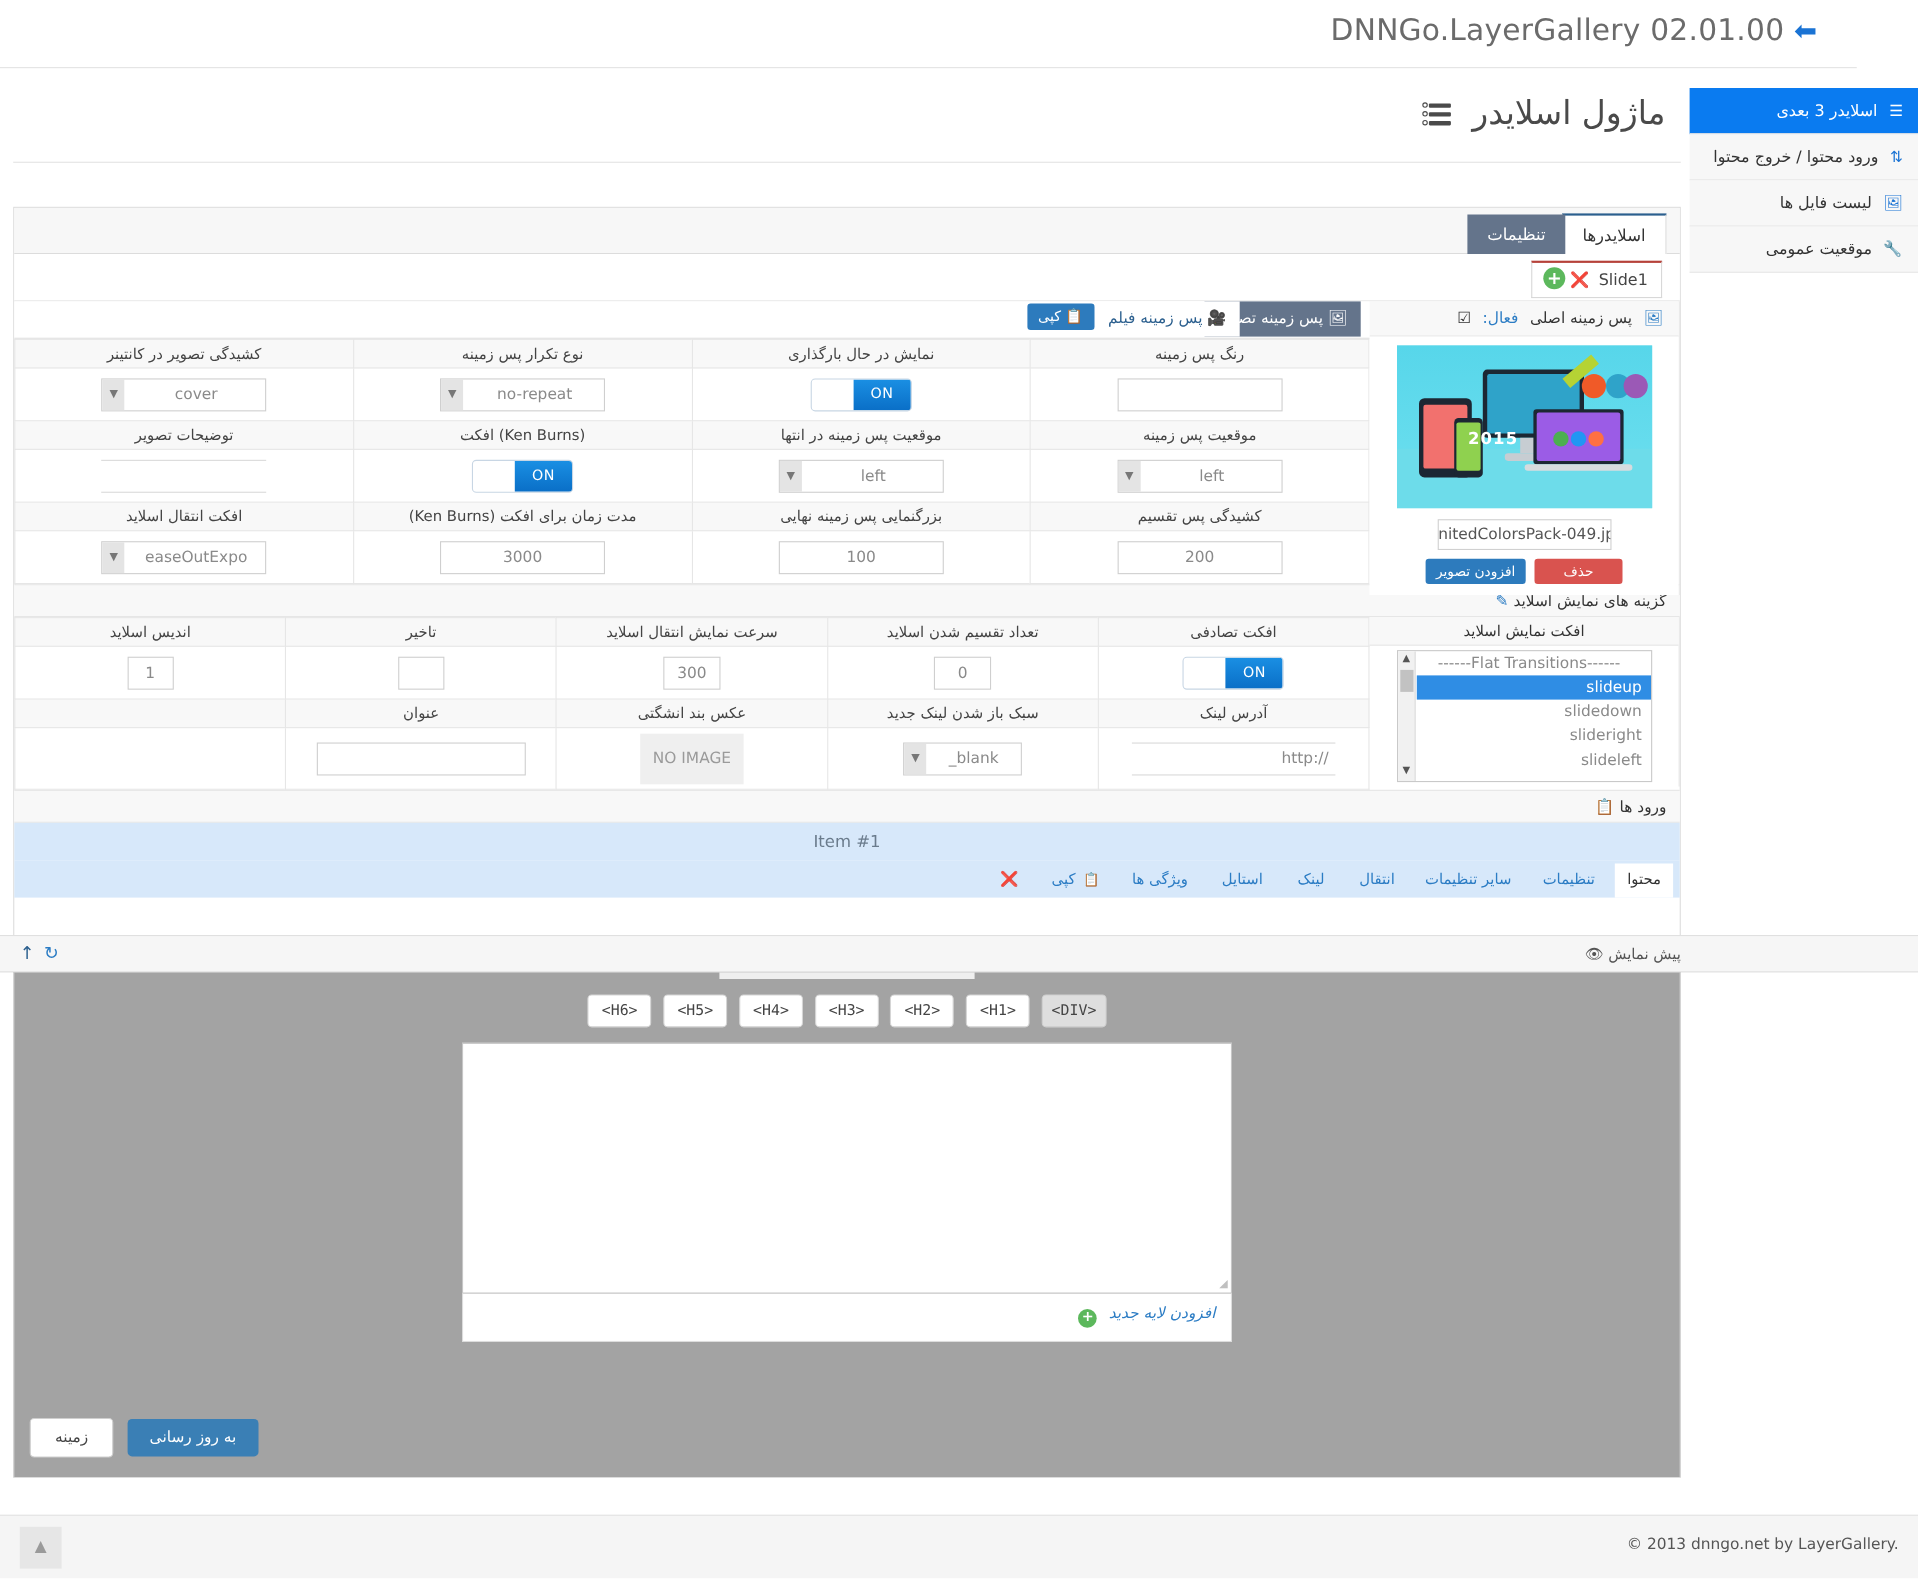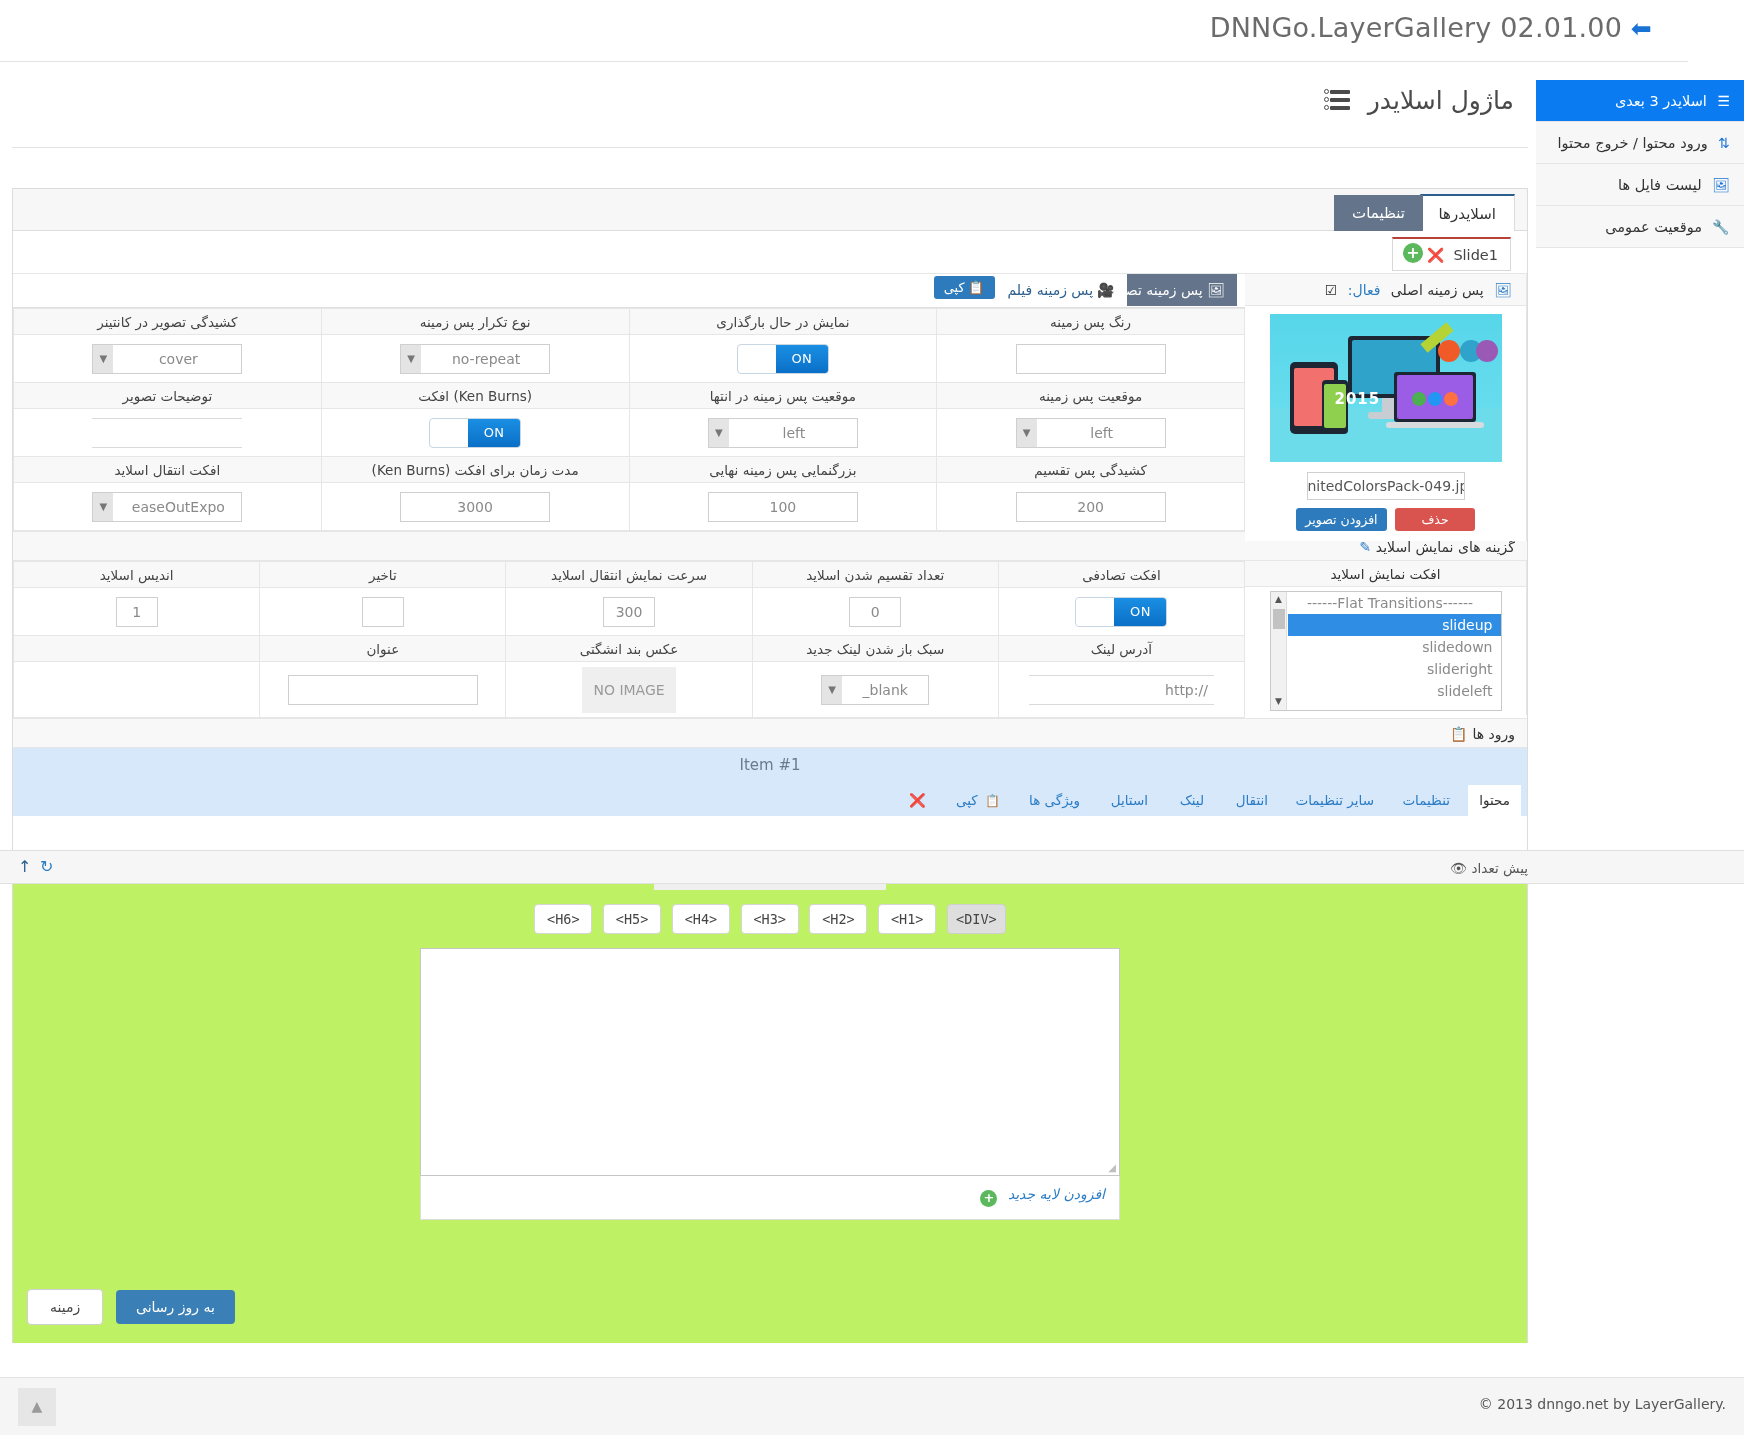--- a/index.html
+++ b/index.html
@@ -51,21 +51,21 @@
   .sidenav .nav-item.active .ico { color:#fff; }
   .ico-blue { color:#1a73d4; }
 
   
   .module-head {
     position:absolute; top:80px; right:216px; left:12px; height:68px;
     border-bottom:1px solid #e3e3e3;
   }
   .module-head .mh-title {
     position:absolute; right:14px; top:6px;
-    font-size:25px; color:#4a4a4a; white-space:nowrap;
+    font-size:30px; color:#4a4a4a; white-space:nowrap;
   }
   .menu-glyph{
     display:inline-block; width:26px; height:22px; position:relative;
     vertical-align:-2px; margin-right:10px;
   }
   .menu-glyph i{
     position:absolute; right:0; height:4px; width:20px; background:#4a4a4a; border-radius:1px;
   }
   .menu-glyph i:nth-child(1){top:1px;}
   .menu-glyph i:nth-child(2){top:9px;}
@@ -642,28 +642,28 @@
       <div class="lt" style="right:516px;">
         <span class="ic">📋</span>
         <span>کپی</span>
       </div>
       <div class="lt" style="right:590px;color:#d9534f;">❌</div>
     </div>
   </div>
 
   <div class="previewbar" style="top:850px;">
     <div class="lbl">
-      <span>پیش تعداد</span>
+      <span>پیش نمایش</span>
       <span>👁</span>
     </div>
     <div class="ic-up">↑</div>
     <div class="ic-rf">↻</div>
   </div>
 
-  <div style="position:absolute;top:884px;right:216px;left:12px;bottom:92px;border-left:1px solid #dcdcdc;border-right:1px solid #dcdcdc;background:#bef264;">
+  <div style="position:absolute;top:884px;right:216px;left:12px;bottom:92px;border-left:1px solid #dcdcdc;border-right:1px solid #dcdcdc;background:#a3a3a3;">
     <div style="width:232px;height:6px;background:#efefef;margin:0 auto;"></div>
 
     <div class="htag-row">
       <span class="htag">&lt;H6&gt;</span>
       <span class="htag">&lt;H5&gt;</span>
       <span class="htag">&lt;H4&gt;</span>
       <span class="htag">&lt;H3&gt;</span>
       <span class="htag">&lt;H2&gt;</span>
       <span class="htag">&lt;H1&gt;</span>
       <span class="htag active">&lt;DIV&gt;</span>

